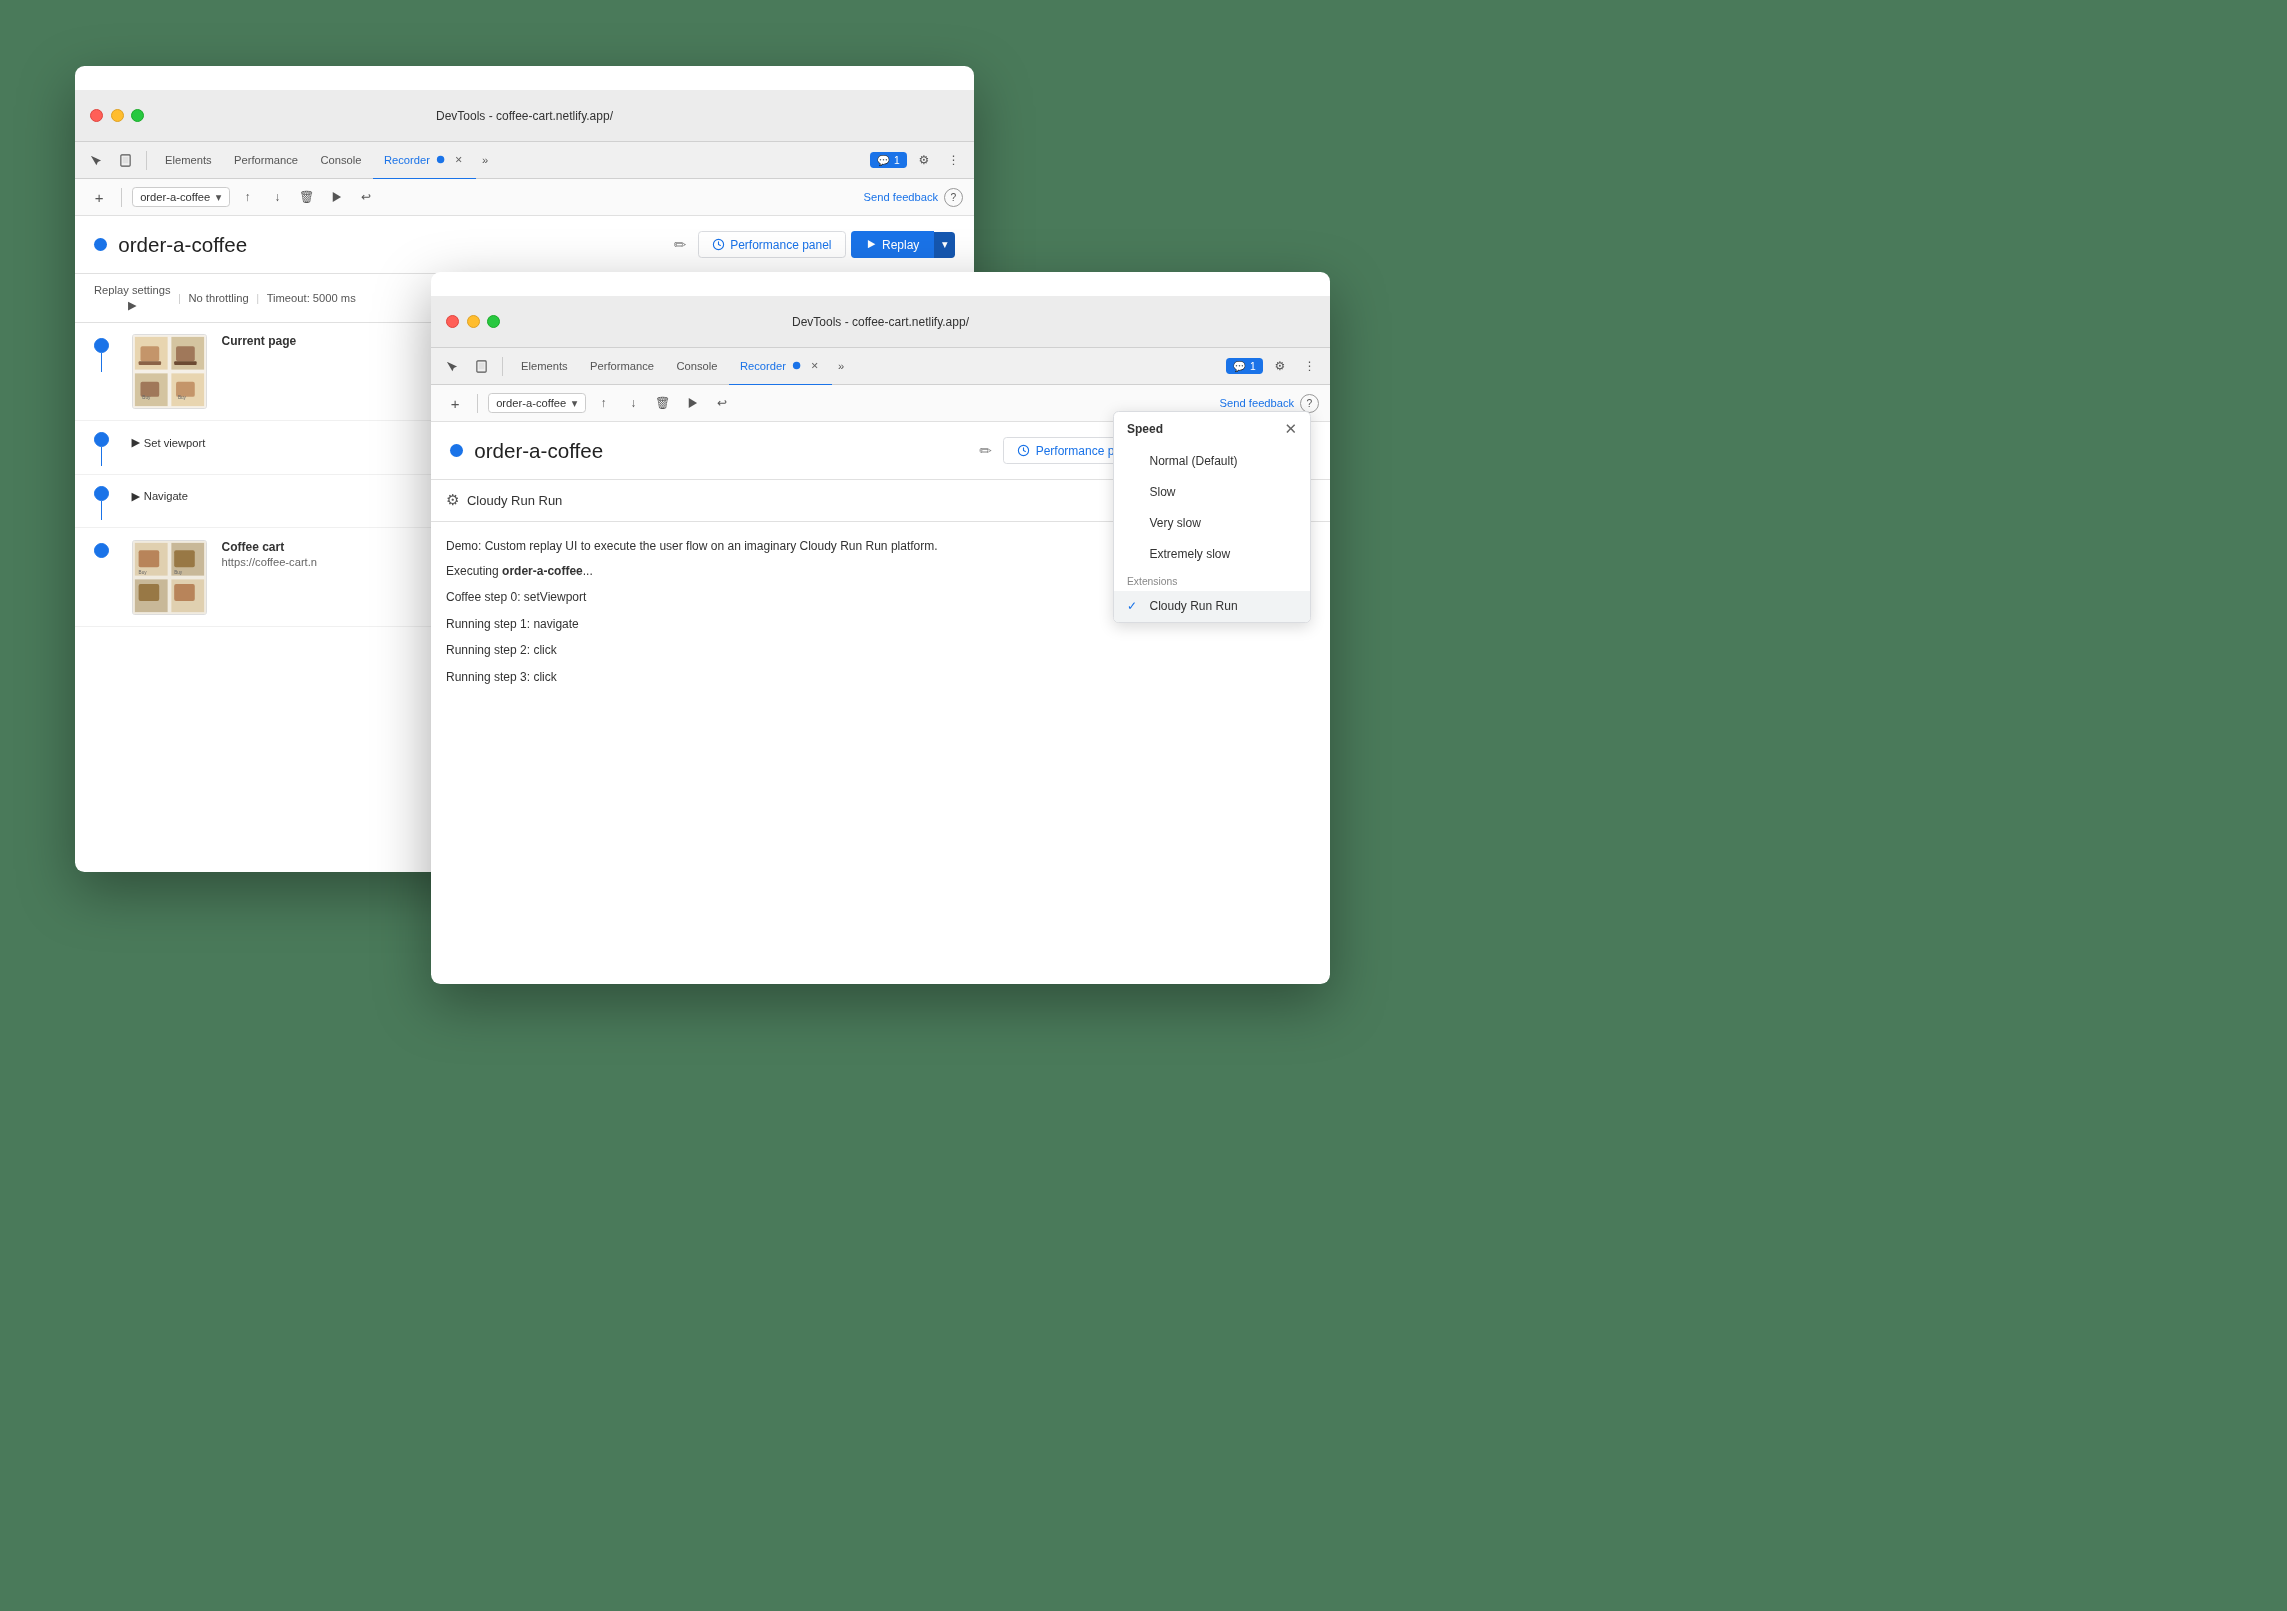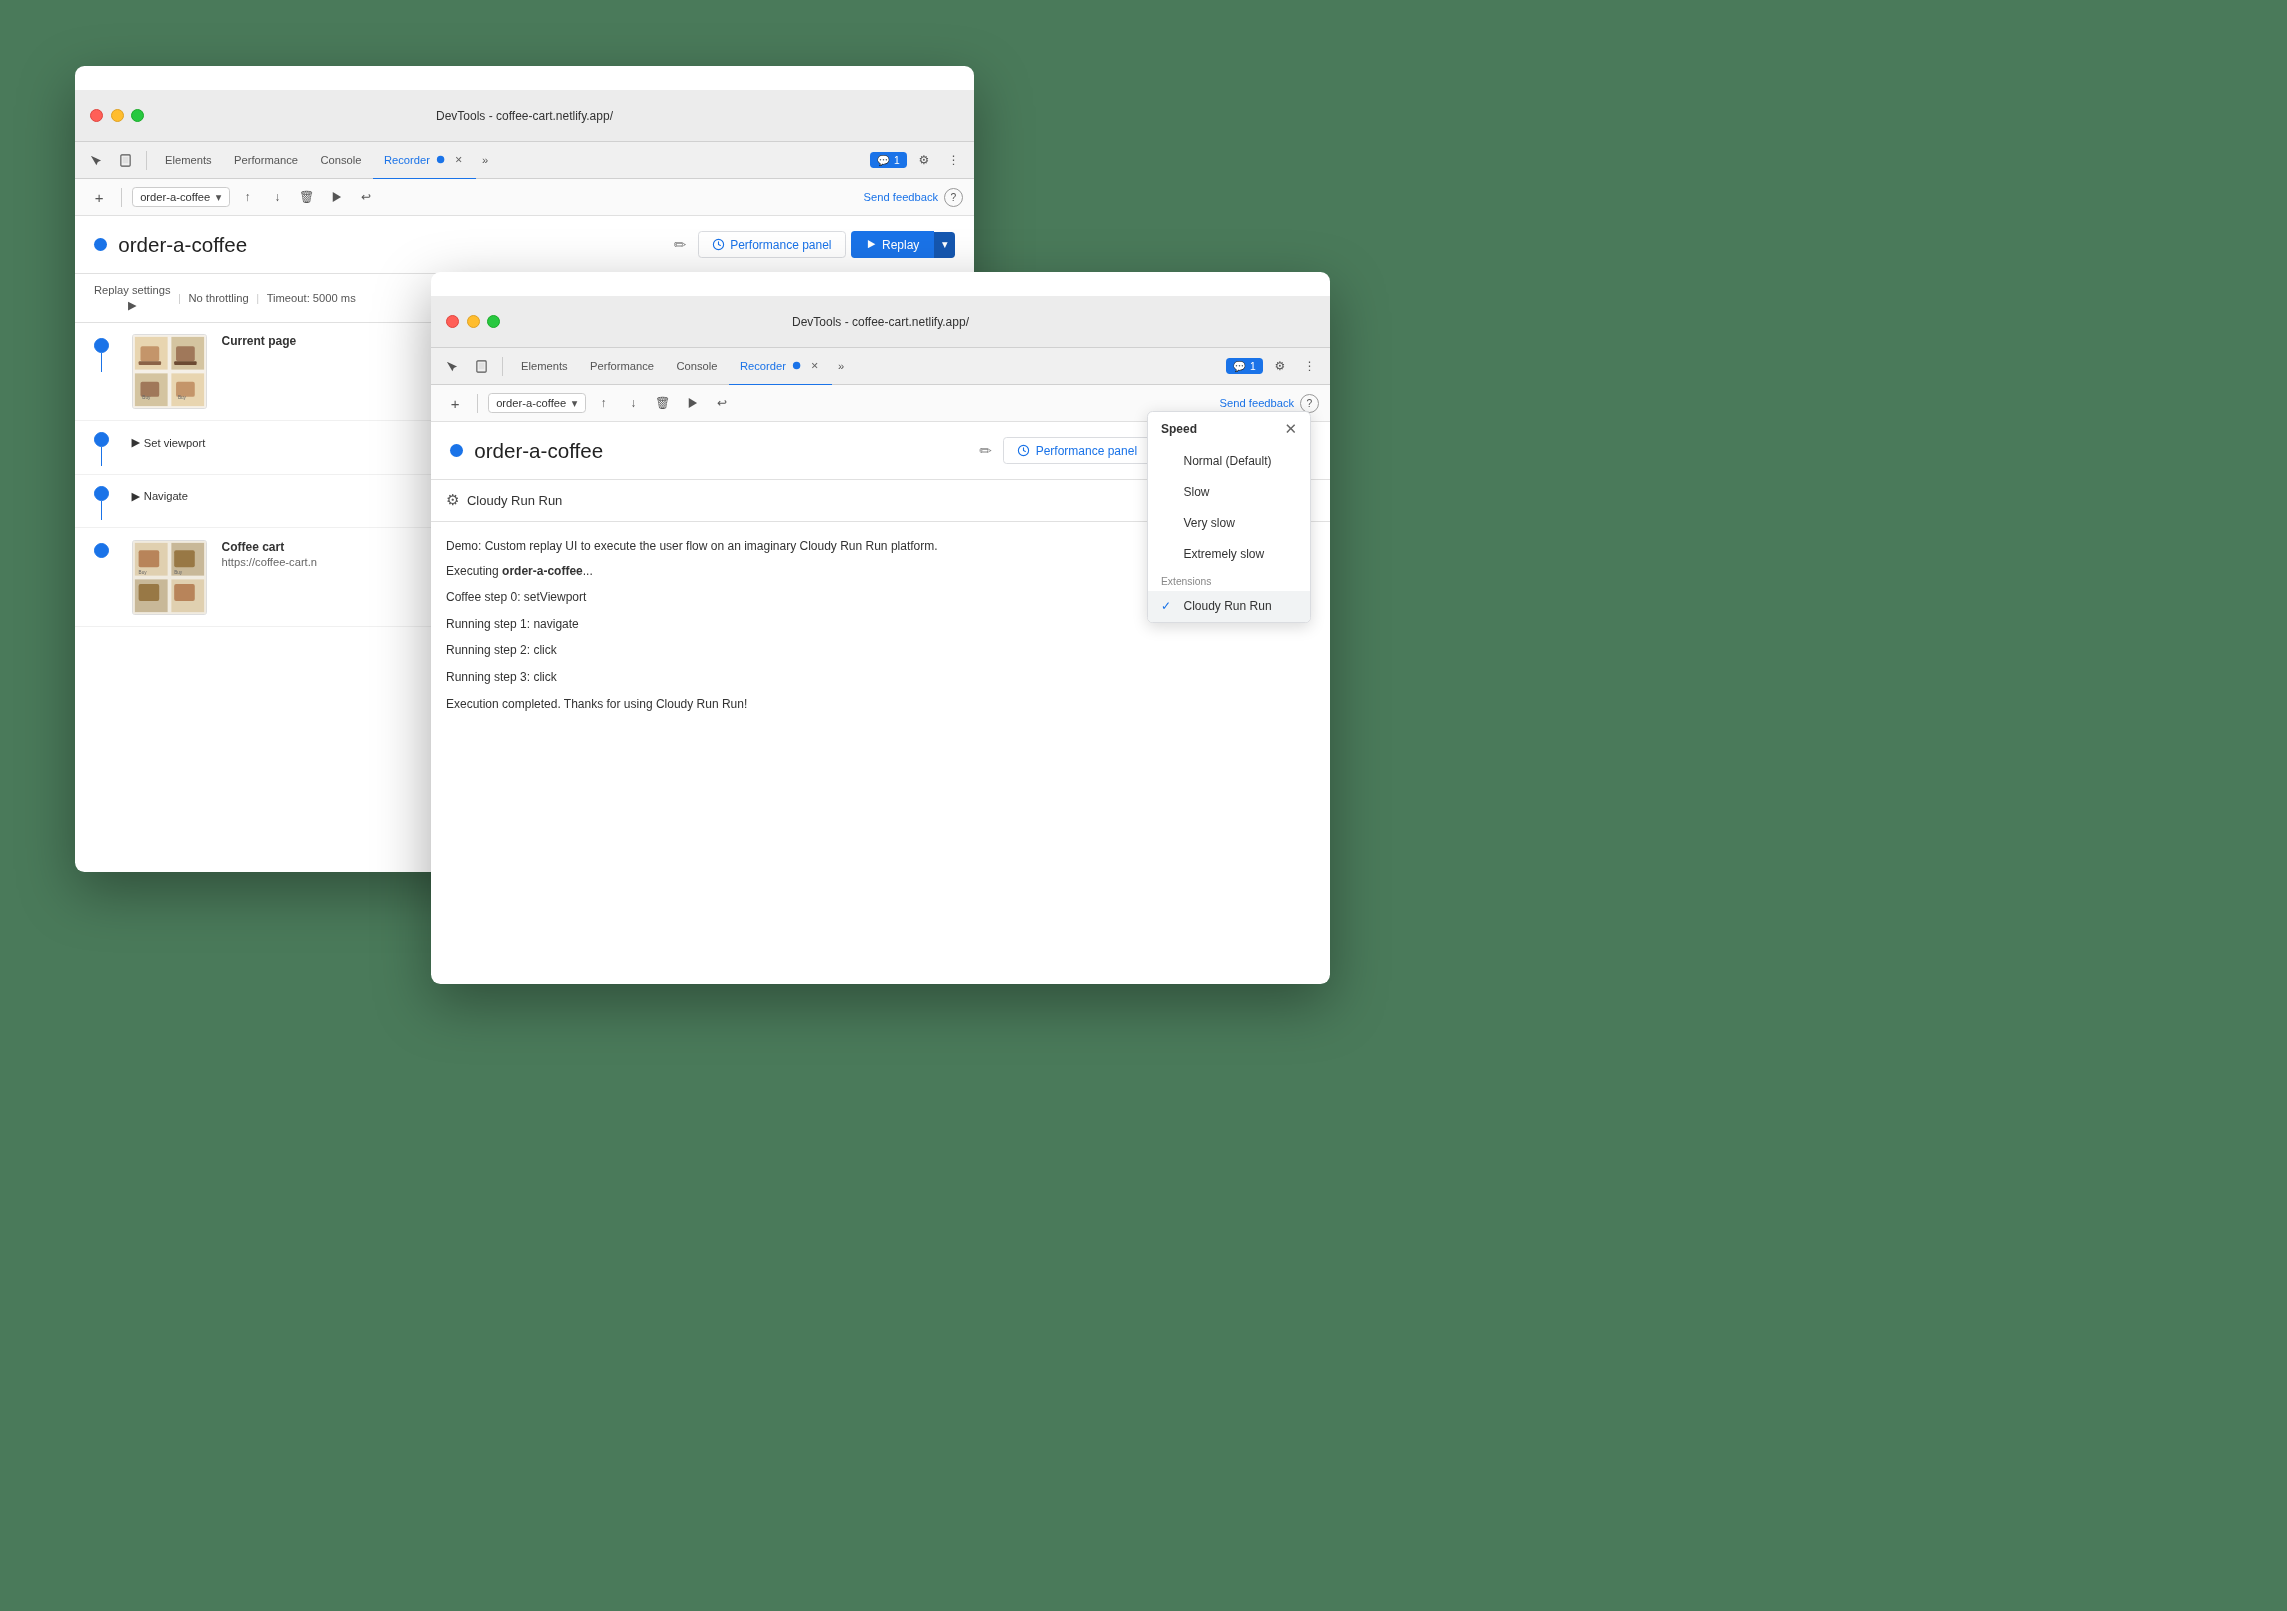--- a/index.html
+++ b/index.html
@@ -435,21 +435,21 @@
 
     
     .speed-dropdown {
       position: absolute;
       right: 19px;
       top: 139px;
       background: white;
       border: 0.9px solid #dadce0;
       border-radius: 5.6px;
       box-shadow: 0 3.7px 15px rgba(0,0,0,0.15);
-      width: 164px;
+      width: 198px;
       z-index: 100;
       overflow: hidden;
     }
 
     .dropdown-header {
       display: flex;
       align-items: center;
       justify-content: space-between;
       padding: 9.4px 13px;
     }
@@ -811,21 +811,20 @@
 
       <div class="plugin-content">
         <p style="margin-bottom:6px;">Demo: Custom replay UI to execute the user flow on an imaginary Cloudy Run Run platform.</p>
         <p style="margin-bottom:7px;">
           <span>Executing </span><span class="bold">order-a-coffee</span><span>...</span>
         </p>
         <p style="margin-bottom:7.5px;">Coffee step 0: setViewport</p>
         <p style="margin-bottom:7.5px;">Running step 1: navigate</p>
         <p style="margin-bottom:7.5px;">Running step 2: click</p>
         <p style="margin-bottom:7.5px;">Running step 3: click</p>
-        <p>Execution completed. Thanks for using Cloudy Run Run!</p>
       </div>
     </div>
 
     <div class="speed-dropdown">
       <div class="dropdown-header">
         <span class="dropdown-title">Speed</span>
         <span class="dropdown-close">✕</span>
       </div>
       <div class="dropdown-item">
         <span class="no-check"></span>

